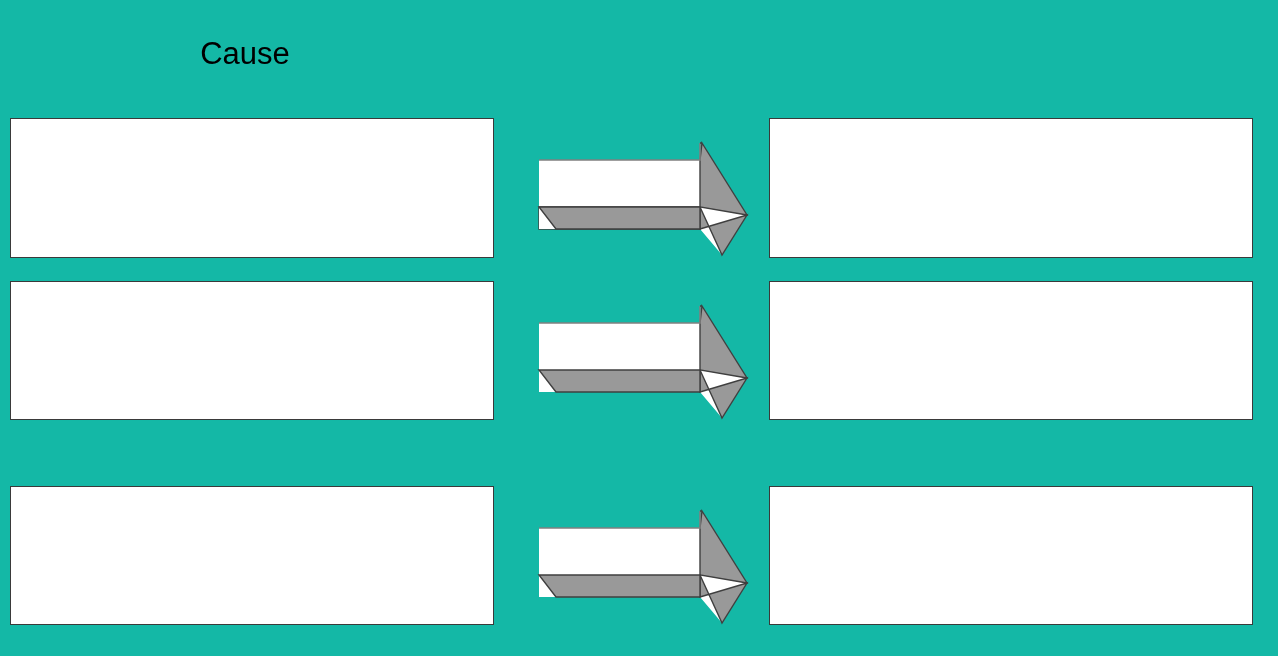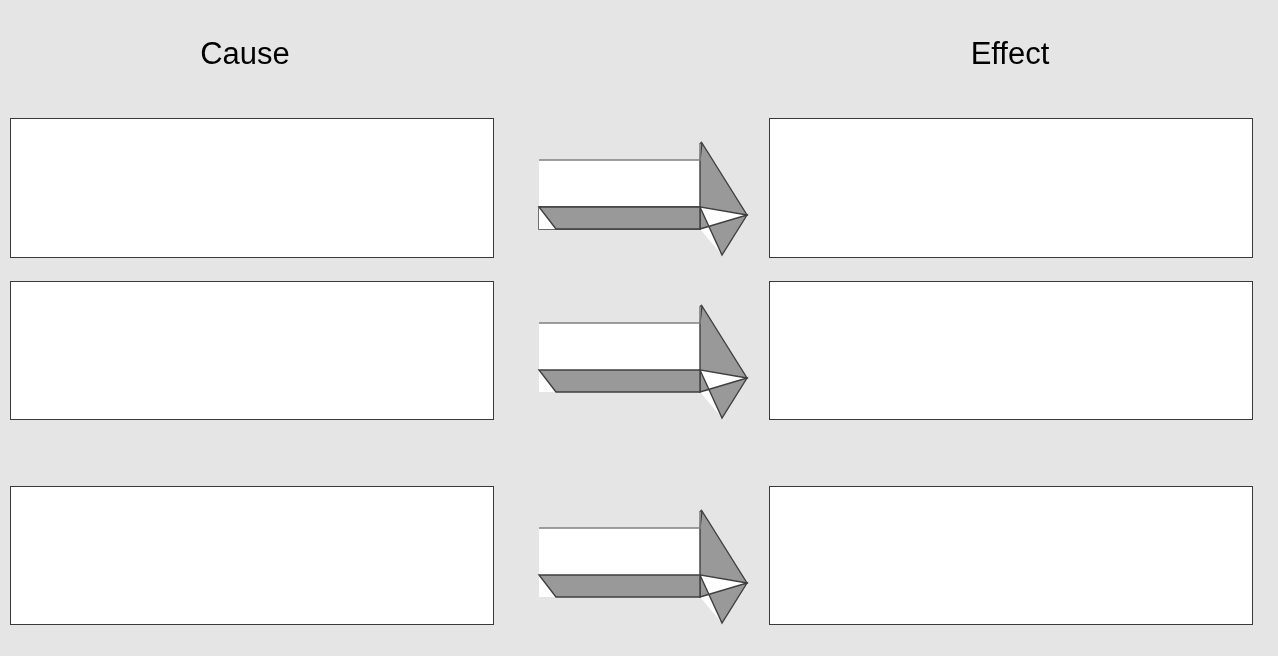--- a/index.html
+++ b/index.html
@@ -8,21 +8,21 @@
     background: #ffffff;
   }
   body {
     font-family: "Liberation Sans", sans-serif;
     -webkit-font-smoothing: antialiased;
   }
   #canvas {
     position: relative;
     width: 1278px;
     height: 656px;
-    background: #e5e5e5;
+    background: #14b8a6;
     overflow: hidden;
   }
   .col-title {
     position: absolute;
     font-family: "Liberation Sans", sans-serif;
     font-size: 31px;
     font-weight: 400;
     color: #000000;
     line-height: 1;
     white-space: nowrap;
@@ -73,21 +73,20 @@
   #arrow-3 { left: 534px; top: 506px; }
   .arrow-wrap svg { display: block; width: 215px; height: 120px; }
 </style>
 </head>
 <body>
 
 <div id="canvas">
 
   <div class="col-title" id="title-cause">Cause</div>
 
-  <div class="col-title" id="title-effect">Effect</div>
 
   <div class="content-box" id="cause-box-1">
     <span class="box-text"></span>
   </div>
 
   <div class="arrow-wrap" id="arrow-1">
     <svg viewBox="0 0 215 120" xmlns="http://www.w3.org/2000/svg">
 
       <polygon points="5,22 166,22 168,5 213,77 188,117 166,91 5,91" fill="#ffffff" stroke="none"></polygon>
 

